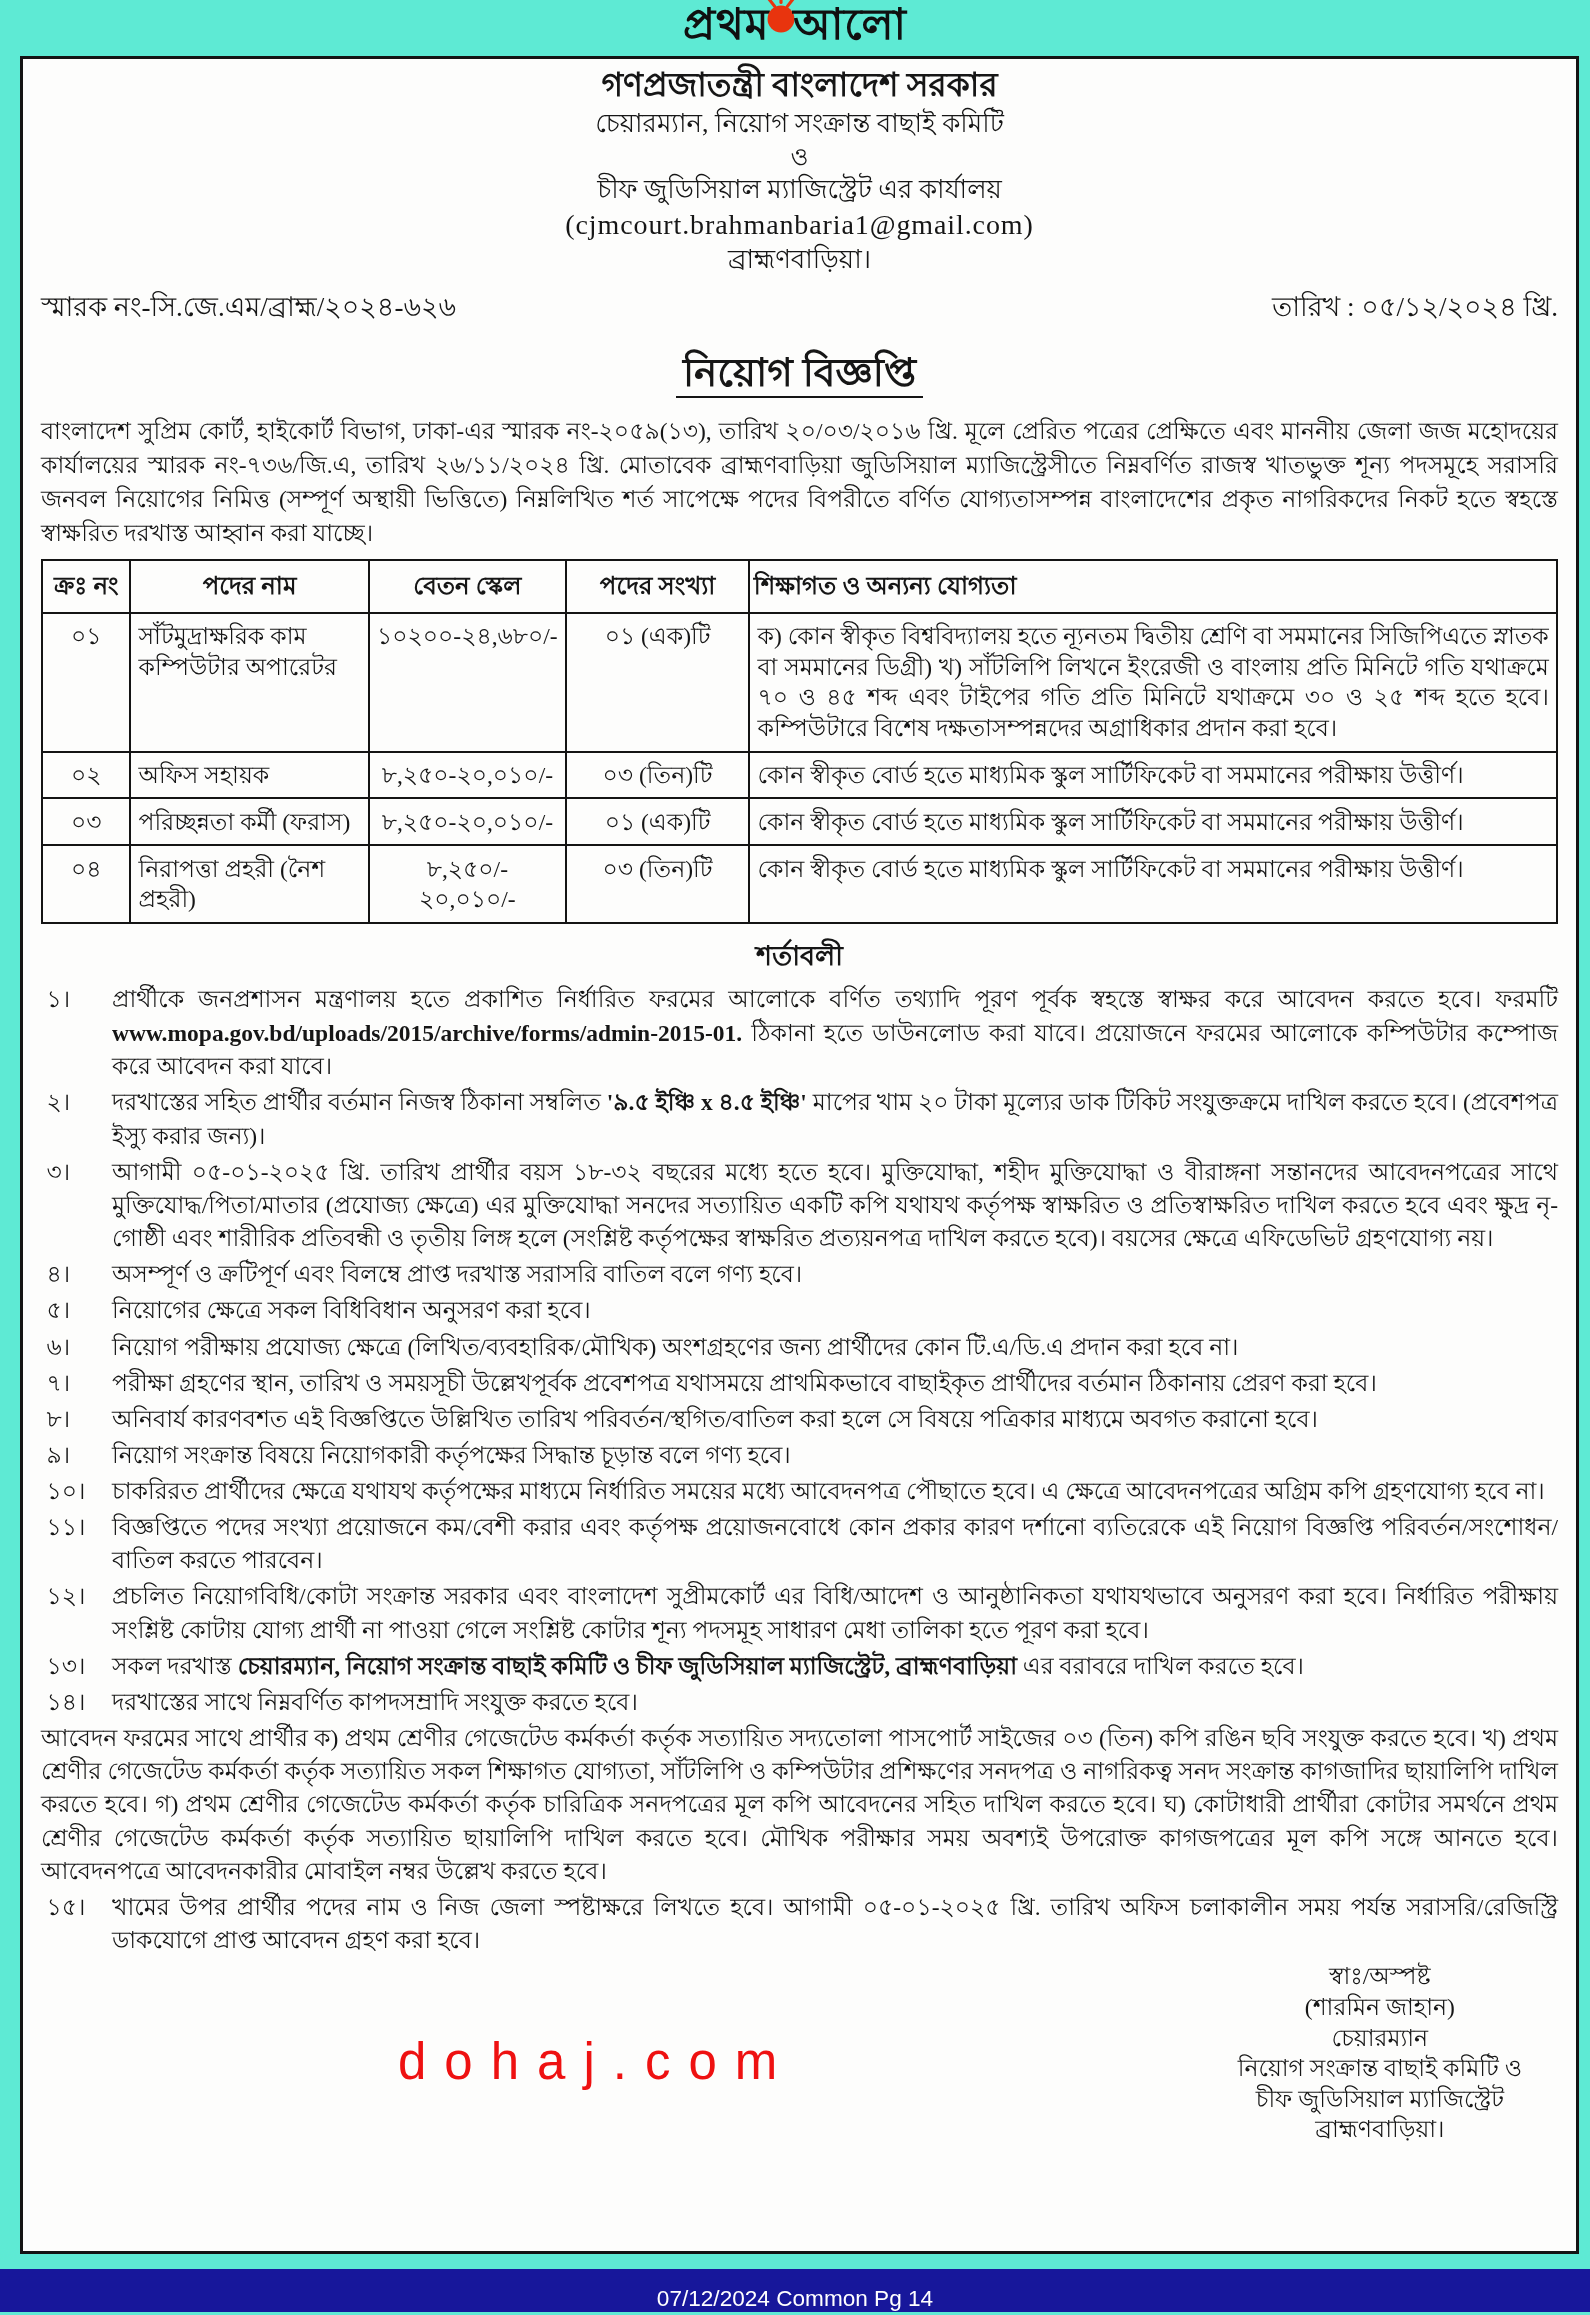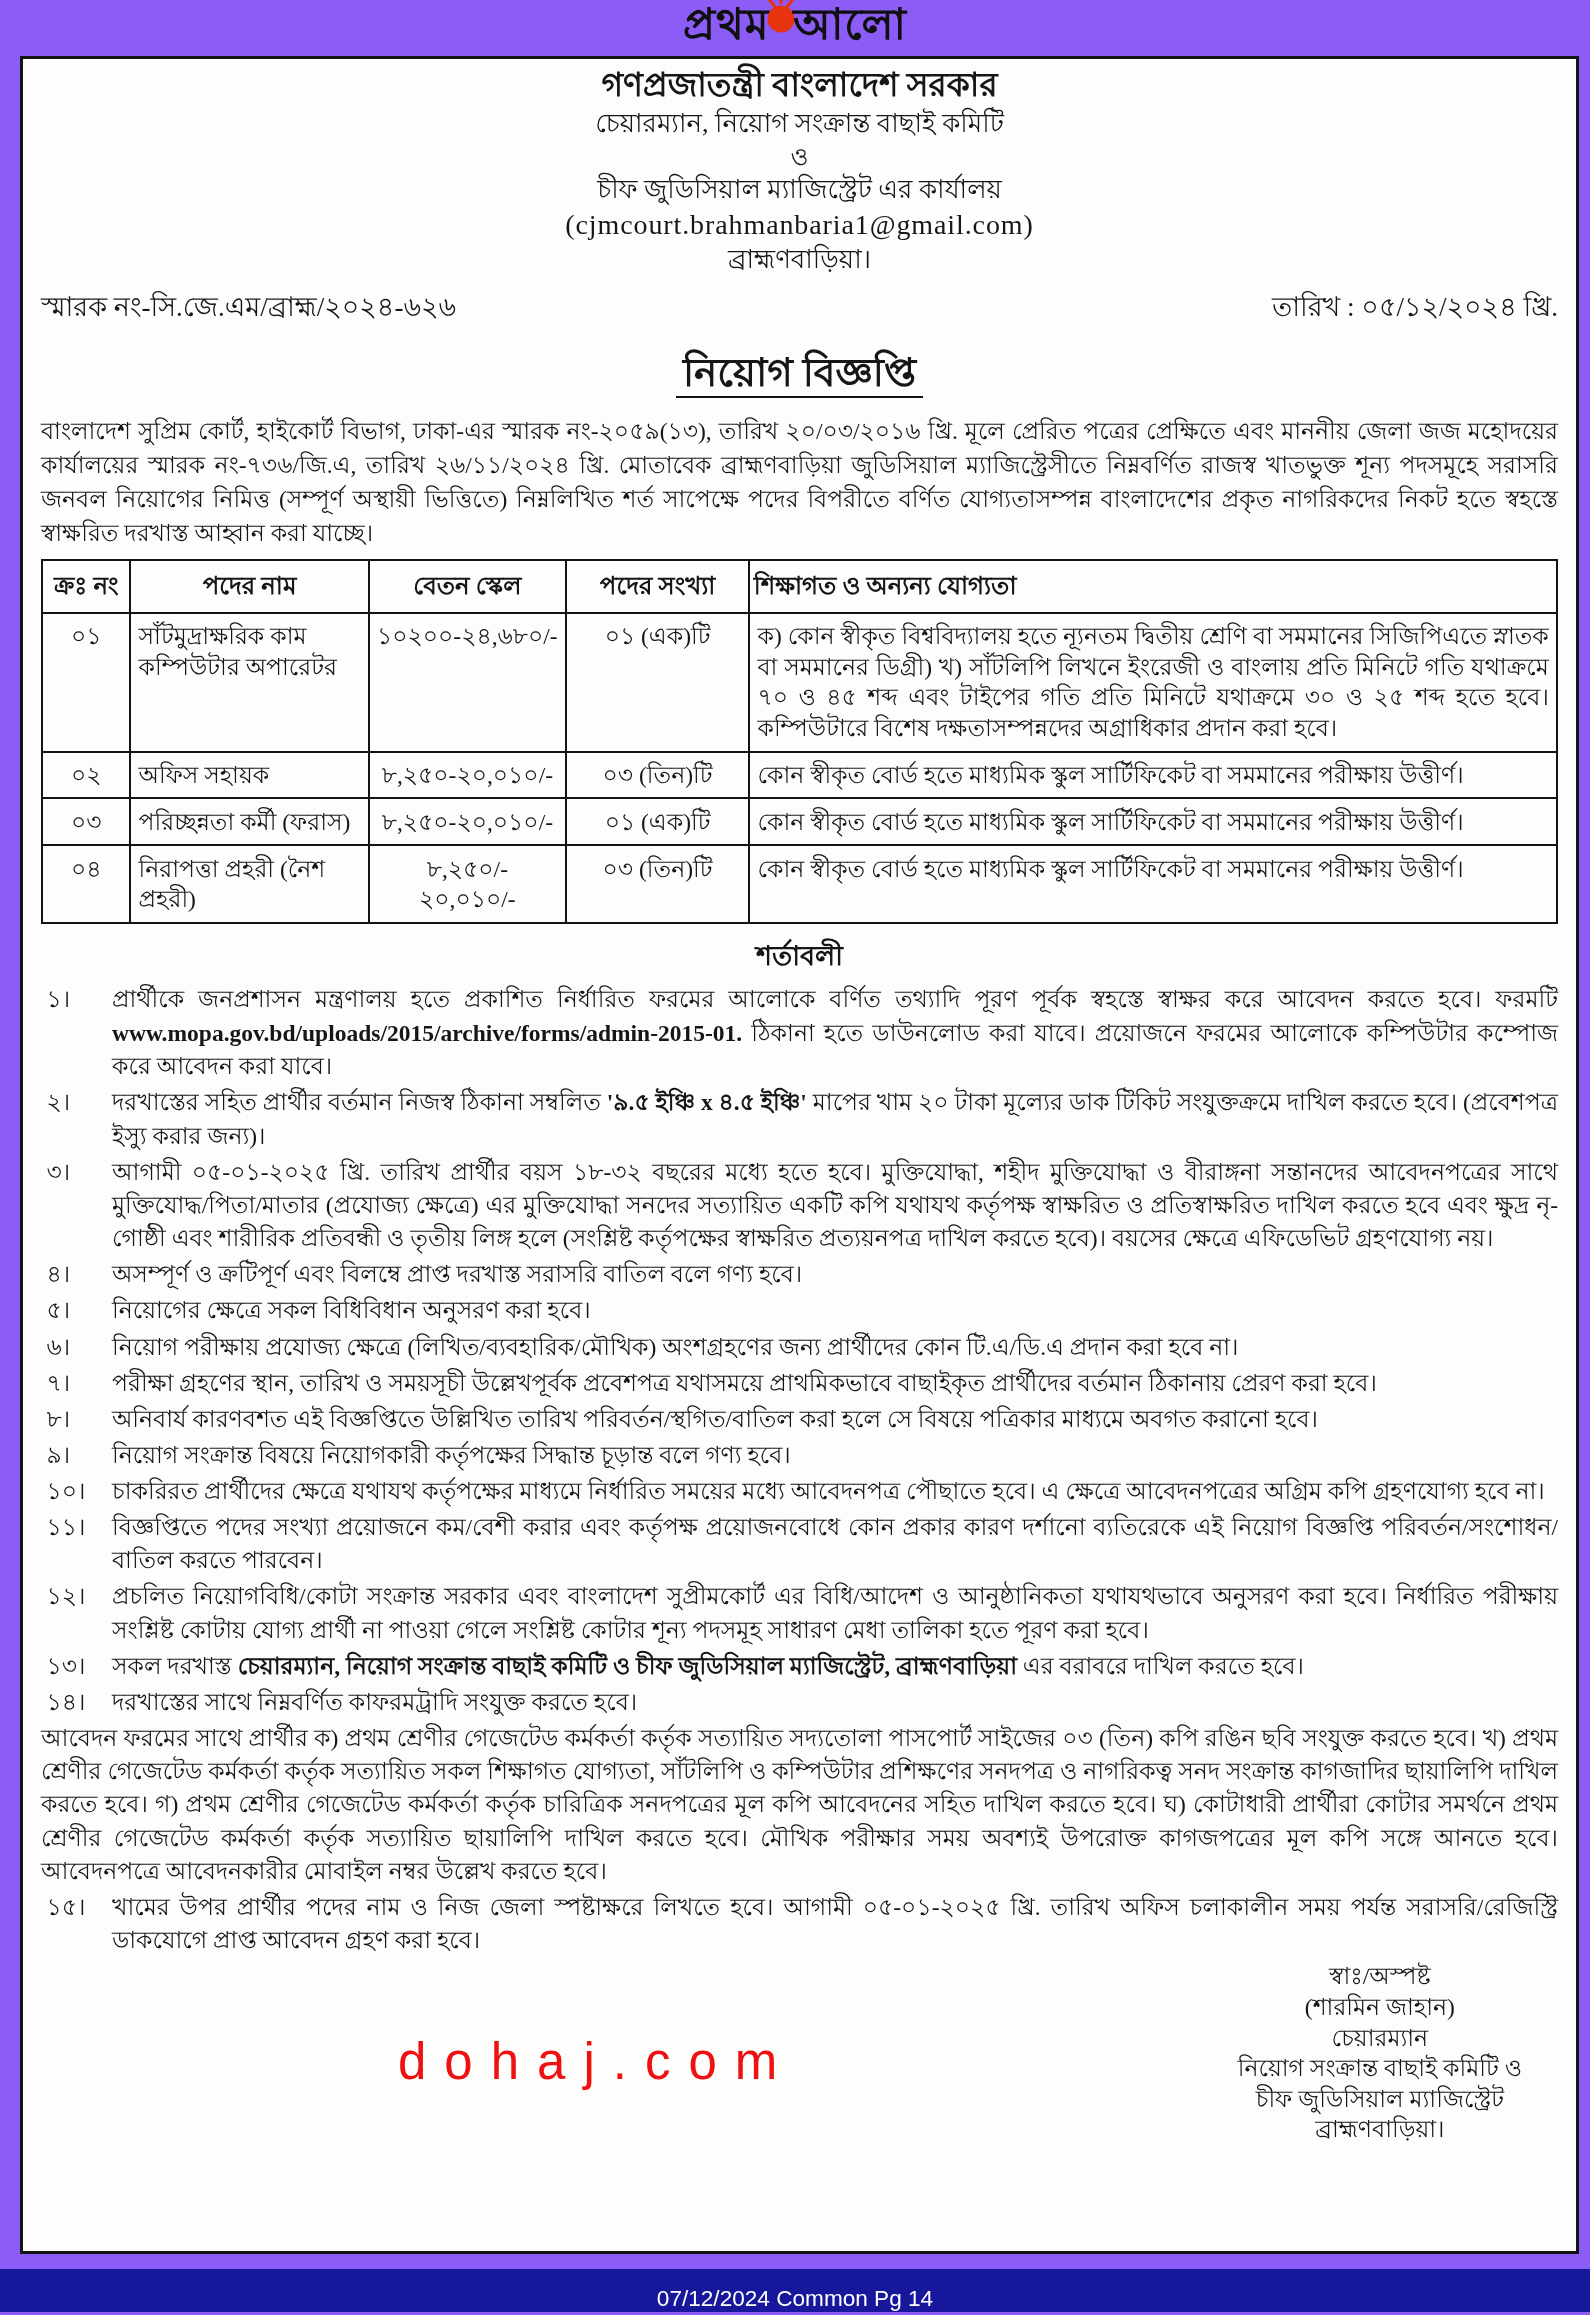--- a/index.html
+++ b/index.html
@@ -1,17 +1,17 @@
 <!DOCTYPE html>
 <html style="font-size:14.5px"><head>
 <meta charset="utf-8">
 <style>
   html,body { margin:0; padding:0; background:#ffffff; }
   .page {
-    position:relative; width:1590px; height:2316px; background:#8b5cf6;
+    position:relative; width:1590px; height:2316px; background:#5eead4;
     font-family:"Liberation Serif","DejaVu Serif",serif; color:#161616;
     overflow:hidden;
   }
   
   .masthead { height:54px; display:flex; align-items:center; justify-content:center; }
   .masthead-text { font-size:43px; font-weight:bold; color:#101010; letter-spacing:0.9px; display:flex; align-items:center; }
   .sun { margin:0 -7.2px 16.3px -7.2px; }
   
   .doc {
     position:absolute; left:20px; right:11px; top:56px; height:2198px;
@@ -192,21 +192,21 @@
     <div class="cond">
       <span class="cond-no">১২।</span>
       <span class="cond-text"><span>প্রচলিত নিয়োগবিধি/কোটা সংক্রান্ত সরকার এবং বাংলাদেশ সুপ্রীমকোর্ট এর বিধি/আদেশ ও আনুষ্ঠানিকতা যথাযথভাবে অনুসরণ করা হবে। নির্ধারিত পরীক্ষায় সংশ্লিষ্ট কোটায় যোগ্য প্রার্থী না পাওয়া গেলে সংশ্লিষ্ট কোটার শূন্য পদসমূহ সাধারণ মেধা তালিকা হতে পূরণ করা হবে।</span><b></b><span></span></span>
     </div>
     <div class="cond">
       <span class="cond-no">১৩।</span>
       <span class="cond-text"><span>সকল দরখাস্ত </span><b>চেয়ারম্যান, নিয়োগ সংক্রান্ত বাছাই কমিটি ও চীফ জুডিসিয়াল ম্যাজিস্ট্রেট, ব্রাহ্মণবাড়িয়া</b><span> এর বরাবরে দাখিল করতে হবে।</span></span>
     </div>
     <div class="cond">
       <span class="cond-no">১৪।</span>
-      <span class="cond-text"><span>দরখাস্তের সাথে নিম্নবর্ণিত কাফরমট্রাদি সংযুক্ত করতে হবে।</span><b></b><span></span></span>
+      <span class="cond-text"><span>দরখাস্তের সাথে নিম্নবর্ণিত কাপদসম্রাদি সংযুক্ত করতে হবে।</span><b></b><span></span></span>
     </div>
 
     <div class="note">আবেদন ফরমের সাথে প্রার্থীর ক) প্রথম শ্রেণীর গেজেটেড কর্মকর্তা কর্তৃক সত্যায়িত সদ্যতোলা পাসপোর্ট সাইজের ০৩ (তিন) কপি রঙিন ছবি সংযুক্ত করতে হবে। খ) প্রথম শ্রেণীর গেজেটেড কর্মকর্তা কর্তৃক সত্যায়িত সকল শিক্ষাগত যোগ্যতা, সাঁটলিপি ও কম্পিউটার প্রশিক্ষণের সনদপত্র ও নাগরিকত্ব সনদ সংক্রান্ত কাগজাদির ছায়ালিপি দাখিল করতে হবে। গ) প্রথম শ্রেণীর গেজেটেড কর্মকর্তা কর্তৃক চারিত্রিক সনদপত্রের মূল কপি আবেদনের সহিত দাখিল করতে হবে। ঘ) কোটাধারী প্রার্থীরা কোটার সমর্থনে প্রথম শ্রেণীর গেজেটেড কর্মকর্তা কর্তৃক সত্যায়িত ছায়ালিপি দাখিল করতে হবে। মৌখিক পরীক্ষার সময় অবশ্যই উপরোক্ত কাগজপত্রের মূল কপি সঙ্গে আনতে হবে। আবেদনপত্রে আবেদনকারীর মোবাইল নম্বর উল্লেখ করতে হবে।</div>
 
     <div class="cond">
       <span class="cond-no">১৫।</span>
       <span class="cond-text"><span>খামের উপর প্রার্থীর পদের নাম ও নিজ জেলা স্পষ্টাক্ষরে লিখতে হবে। আগামী ০৫-০১-২০২৫ খ্রি. তারিখ অফিস চলাকালীন সময় পর্যন্ত সরাসরি/রেজিস্ট্রি ডাকযোগে প্রাপ্ত আবেদন গ্রহণ করা হবে।</span><b></b><span></span></span>
     </div>
 
     <div class="sig-row">

